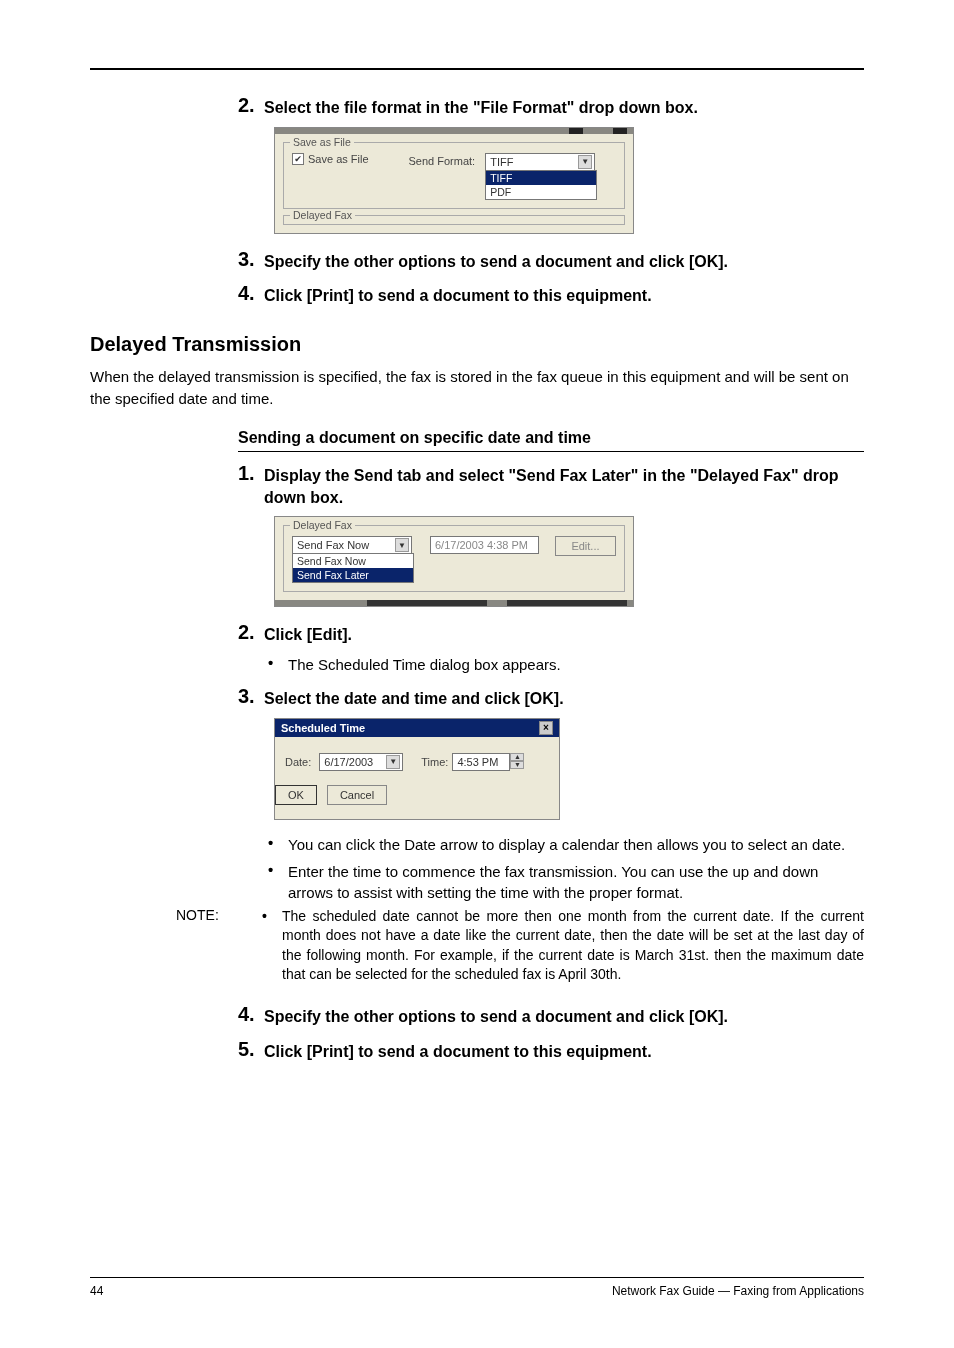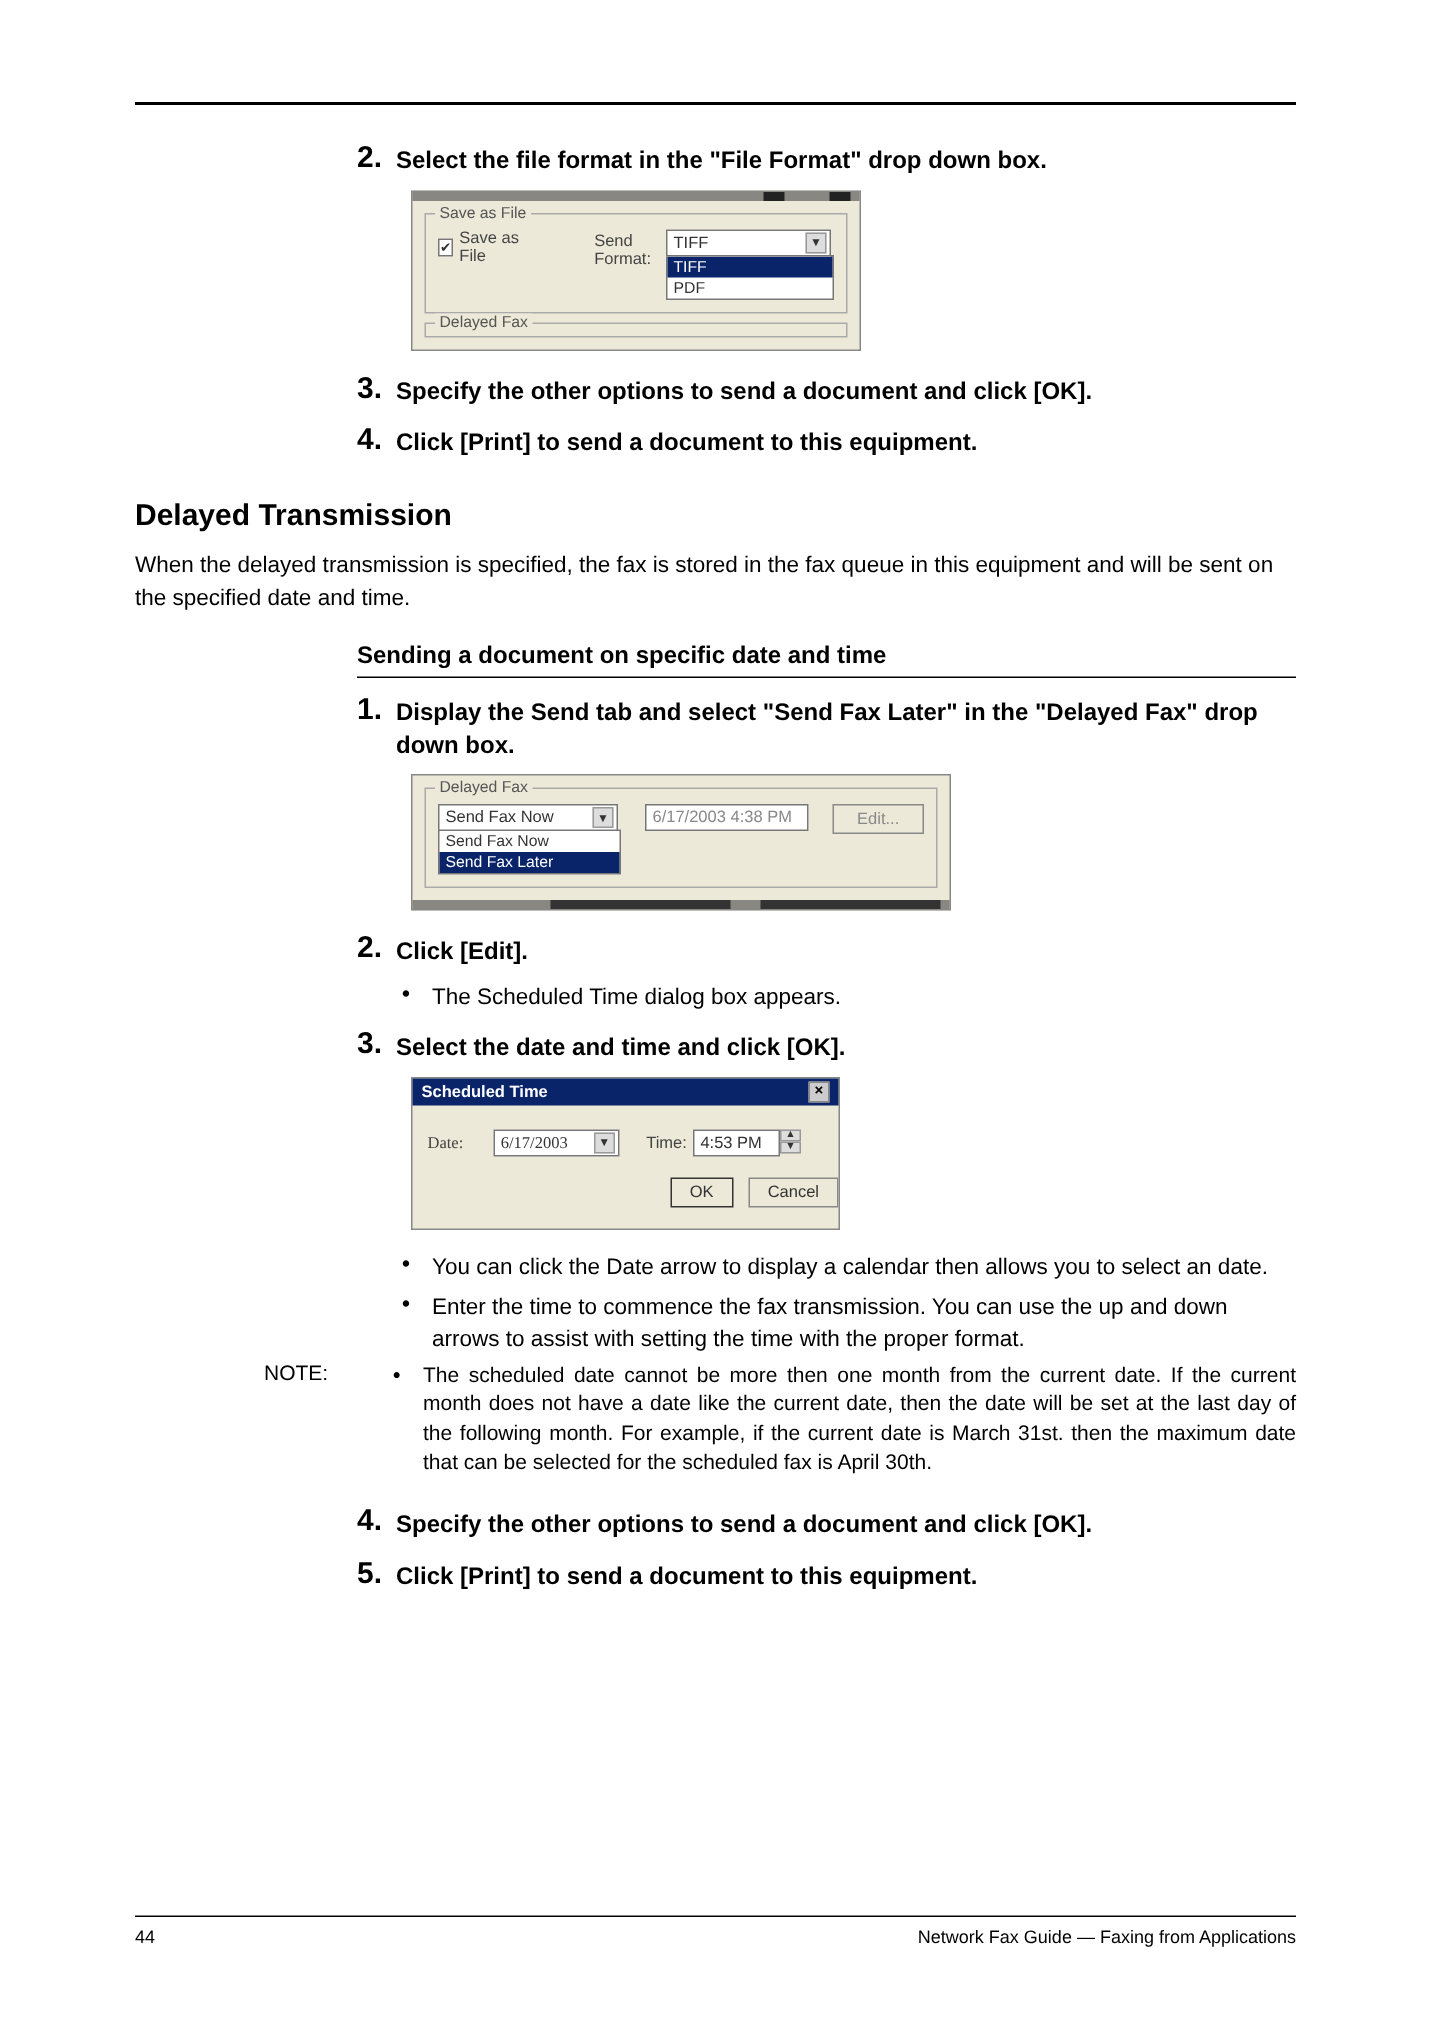--- a/index.html
+++ b/index.html
@@ -109,21 +109,21 @@
 
 <div class="page">
   <hr class="hr-thick">
 
   <div class="content">
     <div class="step-row">
       <div class="step-num">2.</div>
       <div class="step-text">Select the file format in the "File Format" drop down box.</div>
     </div>
 
-    <div class="win-box" style="width:300px;">
+    <div class="win-box" style="width:360px;">
       <div class="shadow-strip" style="display:flex;">
           <div style="flex:1"></div>
           <div style="width:14px;background:#222;height:6px;margin-right:30px;"></div>
           <div style="width:14px;background:#222;height:6px;margin-right:6px;"></div>
         </div>
       <div class="fieldset">
         <div class="legend">Save as File</div>
         <div style="display:flex; align-items:flex-start; gap:40px;">
           <div class="ctrl-check">
             <span class="chkbox">✔</span>
@@ -213,41 +213,41 @@
       <div class="step-num">3.</div>
       <div class="step-text">Select the date and time and click [OK].</div>
     </div>
 
     <div class="win-box" style="width:286px; padding-bottom:6px;">
       <div class="dlg-title">
         <span>Scheduled Time</span>
         <span class="dlg-close">×</span>
       </div>
       <div style="display:flex; gap:18px; padding:16px 10px 10px 10px; align-items:center;">
-        <div style="display:flex; align-items:center; gap:20px;font-family:Liberation Serif, serif;">
+        <div style="display:flex; align-items:center; gap:8px;">
           <span class="label">Date:</span>
           <div class="combo" style="width:84px;">
             <span>6/17/2003</span>
             <span class="arrow">▼</span>
           </div>
         </div>
         <div style="display:flex; align-items:center; gap:4px;">
           <span class="label">Time:</span>
           <div style="display:flex;">
             <div class="textbox" style="width:58px;color:#333;">
               <span>4:53 PM</span>
             </div>
             <div class="spin-arrows">
               <span>▲</span>
               <span>▼</span>
             </div>
           </div>
         </div>
       </div>
-      <div style="display:flex; justify-content:flex-end; gap:10px; padding:4px 0 8px 0;">
+      <div style="display:flex; justify-content:flex-start; gap:10px; padding:4px 0 8px 0;">
         <div class="btn" style="color:#333; border:1px solid #333;">
             <span>OK</span>
           </div>
         <div class="btn" style="color:#333;">
             <span>Cancel</span>
           </div>
       </div>
     </div>
 
     <div class="bullet-row">

